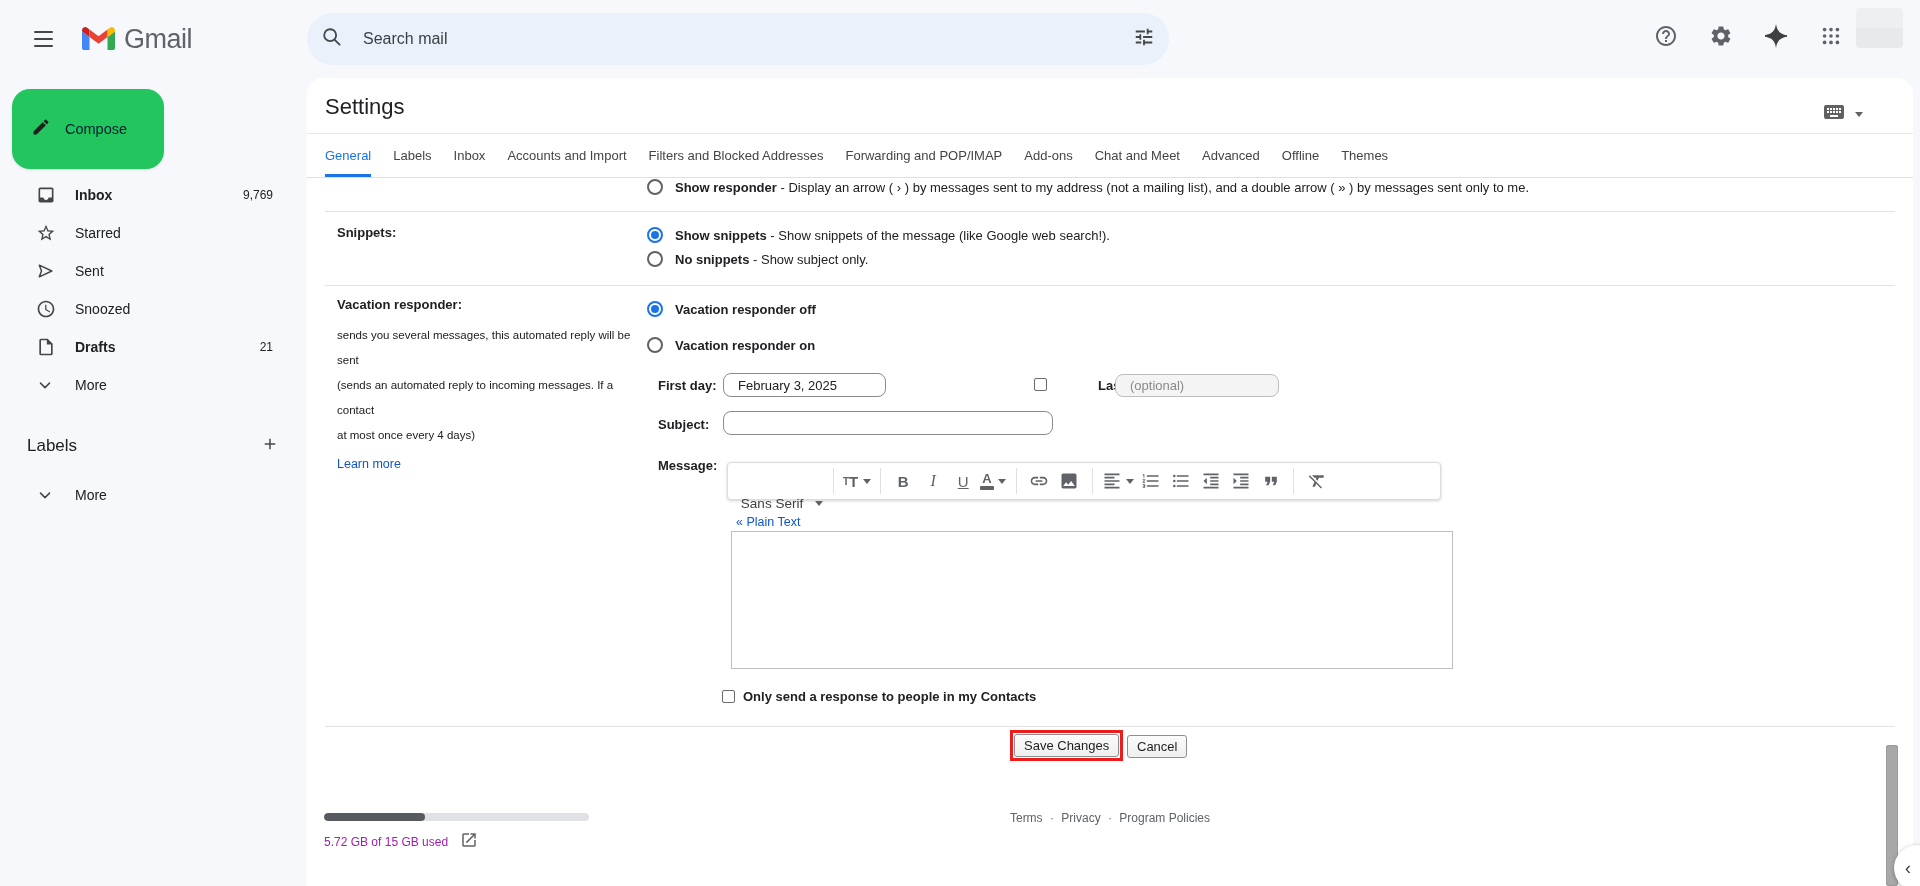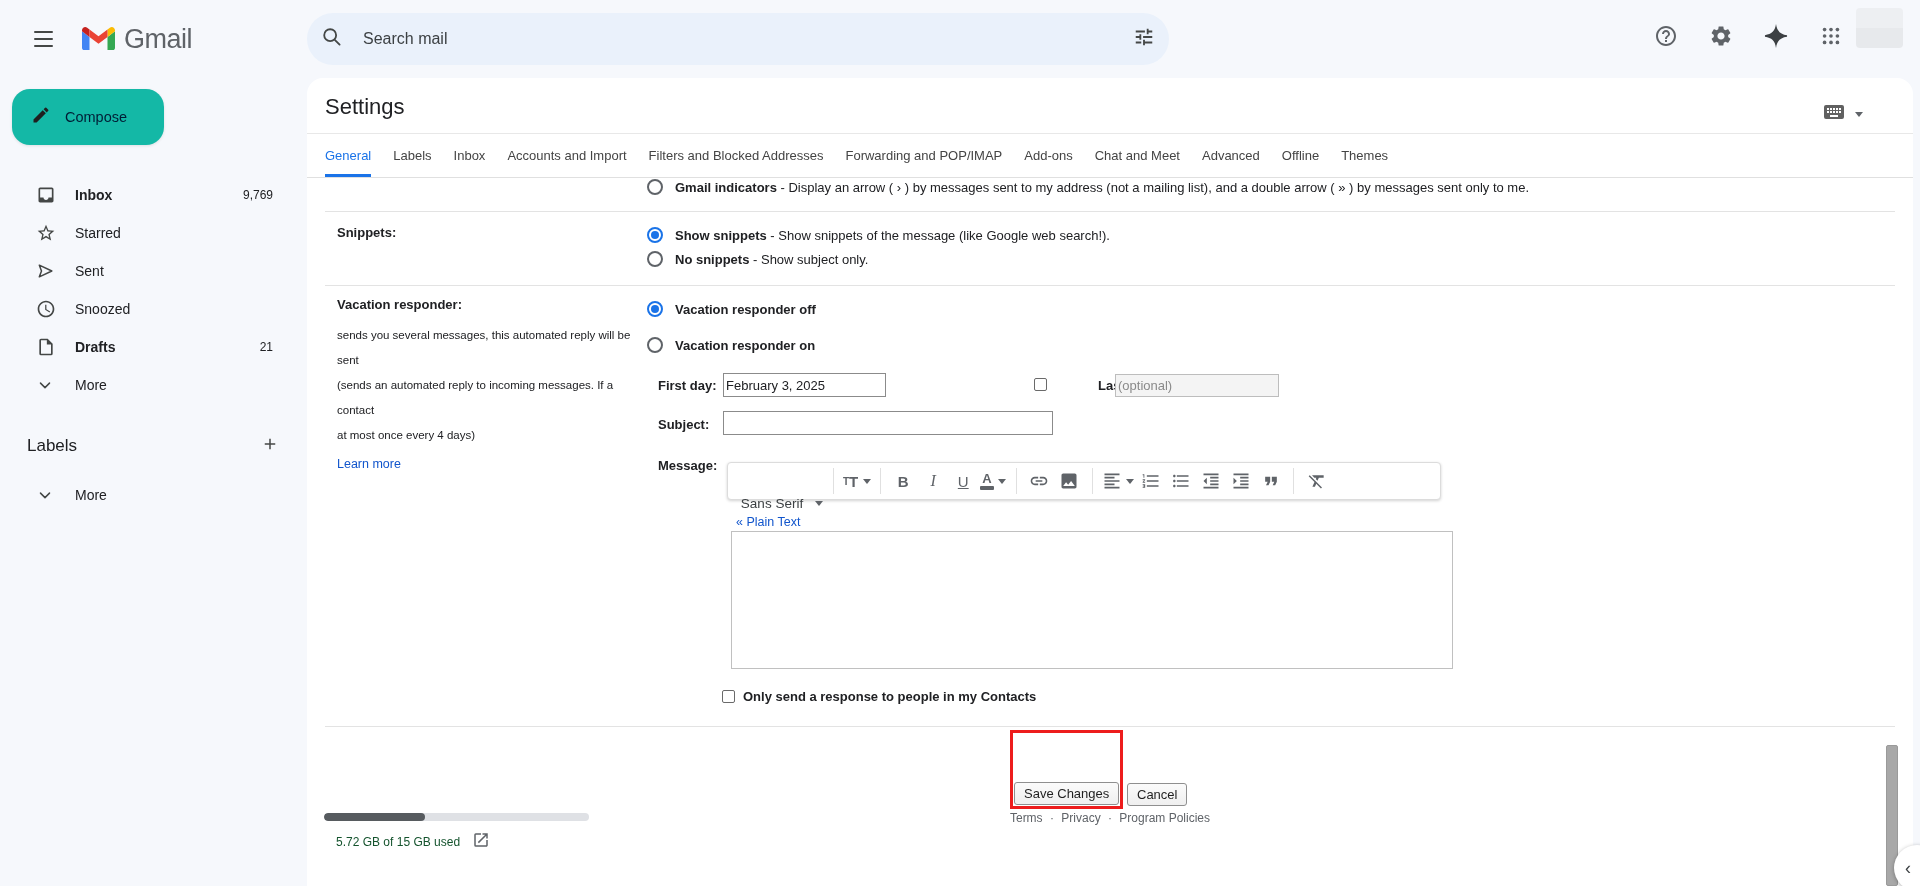--- a/index.html
+++ b/index.html
@@ -14,21 +14,21 @@
   .brand { position:absolute; left:82px; top:24px; display:flex; align-items:center; gap:9px; }
   .brand-text { font-size:27px; color:#5f6368; letter-spacing:-0.5px; }
   .searchbar { position:absolute; left:307px; top:13px; width:862px; height:52px; background:#eaf1fb; border-radius:26px; display:flex; align-items:center; padding:0 14px; }
   .search-text { font-size:16px; color:#3c4043; flex:1; margin-left:20px; }
   .top-icons { position:absolute; left:1645px; top:15px; display:flex; align-items:center; gap:13px; }
   .icon-btn { width:42px; height:42px; border-radius:50%; display:flex; align-items:center; justify-content:center; }
   .avatar-ph { position:absolute; left:1856px; top:8px; width:47px; height:40px; border-radius:4px; background:linear-gradient(#edeff2 50%, #e7e9ec 50%); }
 
   
   .sidebar { position:absolute; top:78px; left:0; width:307px; bottom:0; }
-  .compose { position:absolute; left:12px; top:11px; width:152px; height:56px; background:#14b8a6; border-radius:18px; display:flex; align-items:center; gap:14px; padding-left:19px; box-shadow:0 1px 3px rgba(0,0,0,.1); }
+  .compose { position:absolute; left:12px; top:11px; width:152px; height:80px; background:#22c55e; border-radius:18px; display:flex; align-items:center; gap:14px; padding-left:19px; box-shadow:0 1px 3px rgba(0,0,0,.1); }
   .compose-label { font-size:14.5px; font-weight:500; color:#001d35; }
   .nav { position:absolute; top:98px; left:0; right:0; }
   .nav-item { height:38px; display:flex; align-items:center; padding:0 34px 0 36px; border-radius:0 19px 19px 0; }
   .nav-icon { width:20px; height:20px; margin-right:19px; flex:none; display:flex; align-items:center; }
   .nav-label { font-size:14px; color:#202124; flex:1; }
   .nav-count { font-size:12px; color:#202124; }
   .bold { font-weight:700; }
   .labels-head { position:absolute; top:357px; left:27px; width:252px; display:flex; align-items:center; justify-content:space-between; }
   .labels-title { font-size:17px; color:#202124; }
   .labels-more { position:absolute; top:398px; left:0; right:0; }
@@ -57,21 +57,21 @@
 
   .vac-label-col { position:absolute; left:30px; top:219px; width:302px; color:#202124; }
   .vac-label { font-size:13px; font-weight:700; }
   .vac-desc { margin-top:11px; font-size:11.5px; line-height:25px; }
   .learn-more { margin-top:9px; font-size:12.5px; color:#1155cc; display:inline-block; }
   .vac-off { position:absolute; left:340px; top:223px; }
   .vac-on { position:absolute; left:340px; top:259px; }
 
   .fld-label { position:absolute; font-size:13px; font-weight:700; color:#202124; }
   .first-day-label { left:351px; top:300px; }
-  .txt-input { position:absolute; height:24px; border:1px solid #8b8b8b; background:#fff; font-family:inherit; font-size:13px; padding:0 2px; color:#202124; border-radius:0; outline:none; }
+  .txt-input { position:absolute; height:24px; border:1px solid #8b8b8b; background:#fff; font-family:inherit; font-size:13px; padding:0 14px; color:#202124; border-radius:8px; outline:none; }
   .first-day-input { left:416px; top:295px; width:163px; }
   .last-day-check { position:absolute; left:727px; top:300px; }
   .last-day-label { left:747px; top:300px;padding-left:44px; }
   .last-day-input { left:808px; top:296px; width:164px; height:23px; background:#f4f4f4; border:1px solid #bdbdbd; color:#8a8a8a; }
   .last-day-input::placeholder { color:#8a8a8a; opacity:1; }
   .subject-label { left:351px; top:339px; }
   .subject-input { left:416px; top:333px; width:330px; }
   .message-label { left:351px; top:380px; }
 
   .toolbar { position:absolute; left:420px; top:384px; width:714px; height:38px; background:#fff; border:1px solid #dcdcdc; border-radius:4px; box-shadow:0 1px 3px rgba(0,0,0,.18); display:flex; align-items:center; padding:0 12px; gap:3px; }
@@ -86,28 +86,28 @@
   .a-letter { font-size:13px; font-weight:700; line-height:13px; }
   .a-bar { width:14px; height:4px; background:#5f6368; border-radius:1px; margin-top:1px; }
   .tt-sm { font-size:10px; font-weight:600; }
   .tt-lg { font-size:15px; font-weight:600; }
 
   .plain-text { position:absolute; left:429px; top:437px; font-size:12.5px; color:#1155cc; }
   .msg-area { position:absolute; left:424px; top:453px; width:722px; height:138px; border:1px solid #c0c0c0; background:#fff; resize:none; outline:none; font-family:inherit; }
   .contacts-row { position:absolute; left:415px; top:611px; display:flex; align-items:center; gap:8px; }
   .contacts-label { font-size:13px; font-weight:700; color:#202124; }
 
-  .btn { font-family:inherit; font-size:13px; color:#1f1f1f; background:linear-gradient(#fbfbfb,#efefef); border:1px solid #8f8f8f; border-radius:3px; padding:3px 9px;margin-top:48px; }
+  .btn { font-family:inherit; font-size:13px; color:#1f1f1f; background:linear-gradient(#fbfbfb,#efefef); border:1px solid #8f8f8f; border-radius:3px; padding:3px 9px; }
   .save-wrap { position:absolute; left:703px; top:652px; border:3px solid #ed1c1c; padding:1px; }
   .cancel-btn { position:absolute; left:820px; top:657px; }
 
   
   .storage-bar { position:absolute; left:17px; top:735px; width:265px; height:8px; background:#dfe1e5; border-radius:4px; overflow:hidden; }
   .storage-fill { height:100%; background:#575b5f; border-radius:4px; }
-  .storage-text { position:absolute; left:17px; top:753px; font-size:12px; color:#14532d; display:flex; align-items:center; gap:12px;margin-left:12px; }
+  .storage-text { position:absolute; left:17px; top:753px; font-size:12px; color:#a21caf; display:flex; align-items:center; gap:12px; }
   .footer-links { position:absolute; left:0; right:0; top:733px; text-align:center; font-size:12px; color:#5f6368; }
   .footer-links span { margin:0 2px; }
   .activity { position:absolute; right:53px; top:733px; text-align:right; font-size:12px; color:#5f6368; line-height:24px; }
   .details-link { color:#1a73e8; }
 
   .scroll-thumb { position:absolute; left:1886px; top:745px; width:12px; height:141px; background:#a8a8a8; border:1px solid #9a9a9a; border-radius:2px; }
   .side-chevron { position:absolute; left:1894px; top:845px; width:46px; height:46px; background:#fff; border-radius:50%; box-shadow:0 1px 4px rgba(0,0,0,.3); display:flex; align-items:center; padding-left:11px; font-size:18px; color:#3c4043; }
 </style>
 </head>
 <body>
@@ -286,21 +286,21 @@
       <div class="tab" data-interactable="true">Forwarding and POP/IMAP</div>
       <div class="tab" data-interactable="true">Add-ons</div>
       <div class="tab" data-interactable="true">Chat and Meet</div>
       <div class="tab" data-interactable="true">Advanced</div>
       <div class="tab" data-interactable="true">Offline</div>
       <div class="tab" data-interactable="true">Themes</div>
     </div>
 
     <div class="row-indicators opt-row" data-interactable="true">
       <span class="radio" data-interactable="true"></span>
-      <span data-interactable="false"><b>Gmail indicators</b> <span>- Display an arrow ( › ) by messages sent to my address (not a mailing list), and a double arrow ( » ) by messages sent only to me.</span></span>
+      <span data-interactable="false"><b>Show responder</b> <span>- Display an arrow ( › ) by messages sent to my address (not a mailing list), and a double arrow ( » ) by messages sent only to me.</span></span>
     </div>
     <div class="divider d1" data-interactable="false"></div>
 
     <div class="snippets-label" data-interactable="false">Snippets:</div>
     <div class="snip1 opt-row" data-interactable="true">
       <span class="radio sel" data-interactable="true"></span>
       <span data-interactable="false"><b>Show snippets</b> <span>- Show snippets of the message (like Google web search!).</span></span>
     </div>
     <div class="snip2 opt-row" data-interactable="true">
       <span class="radio" data-interactable="true"></span>

